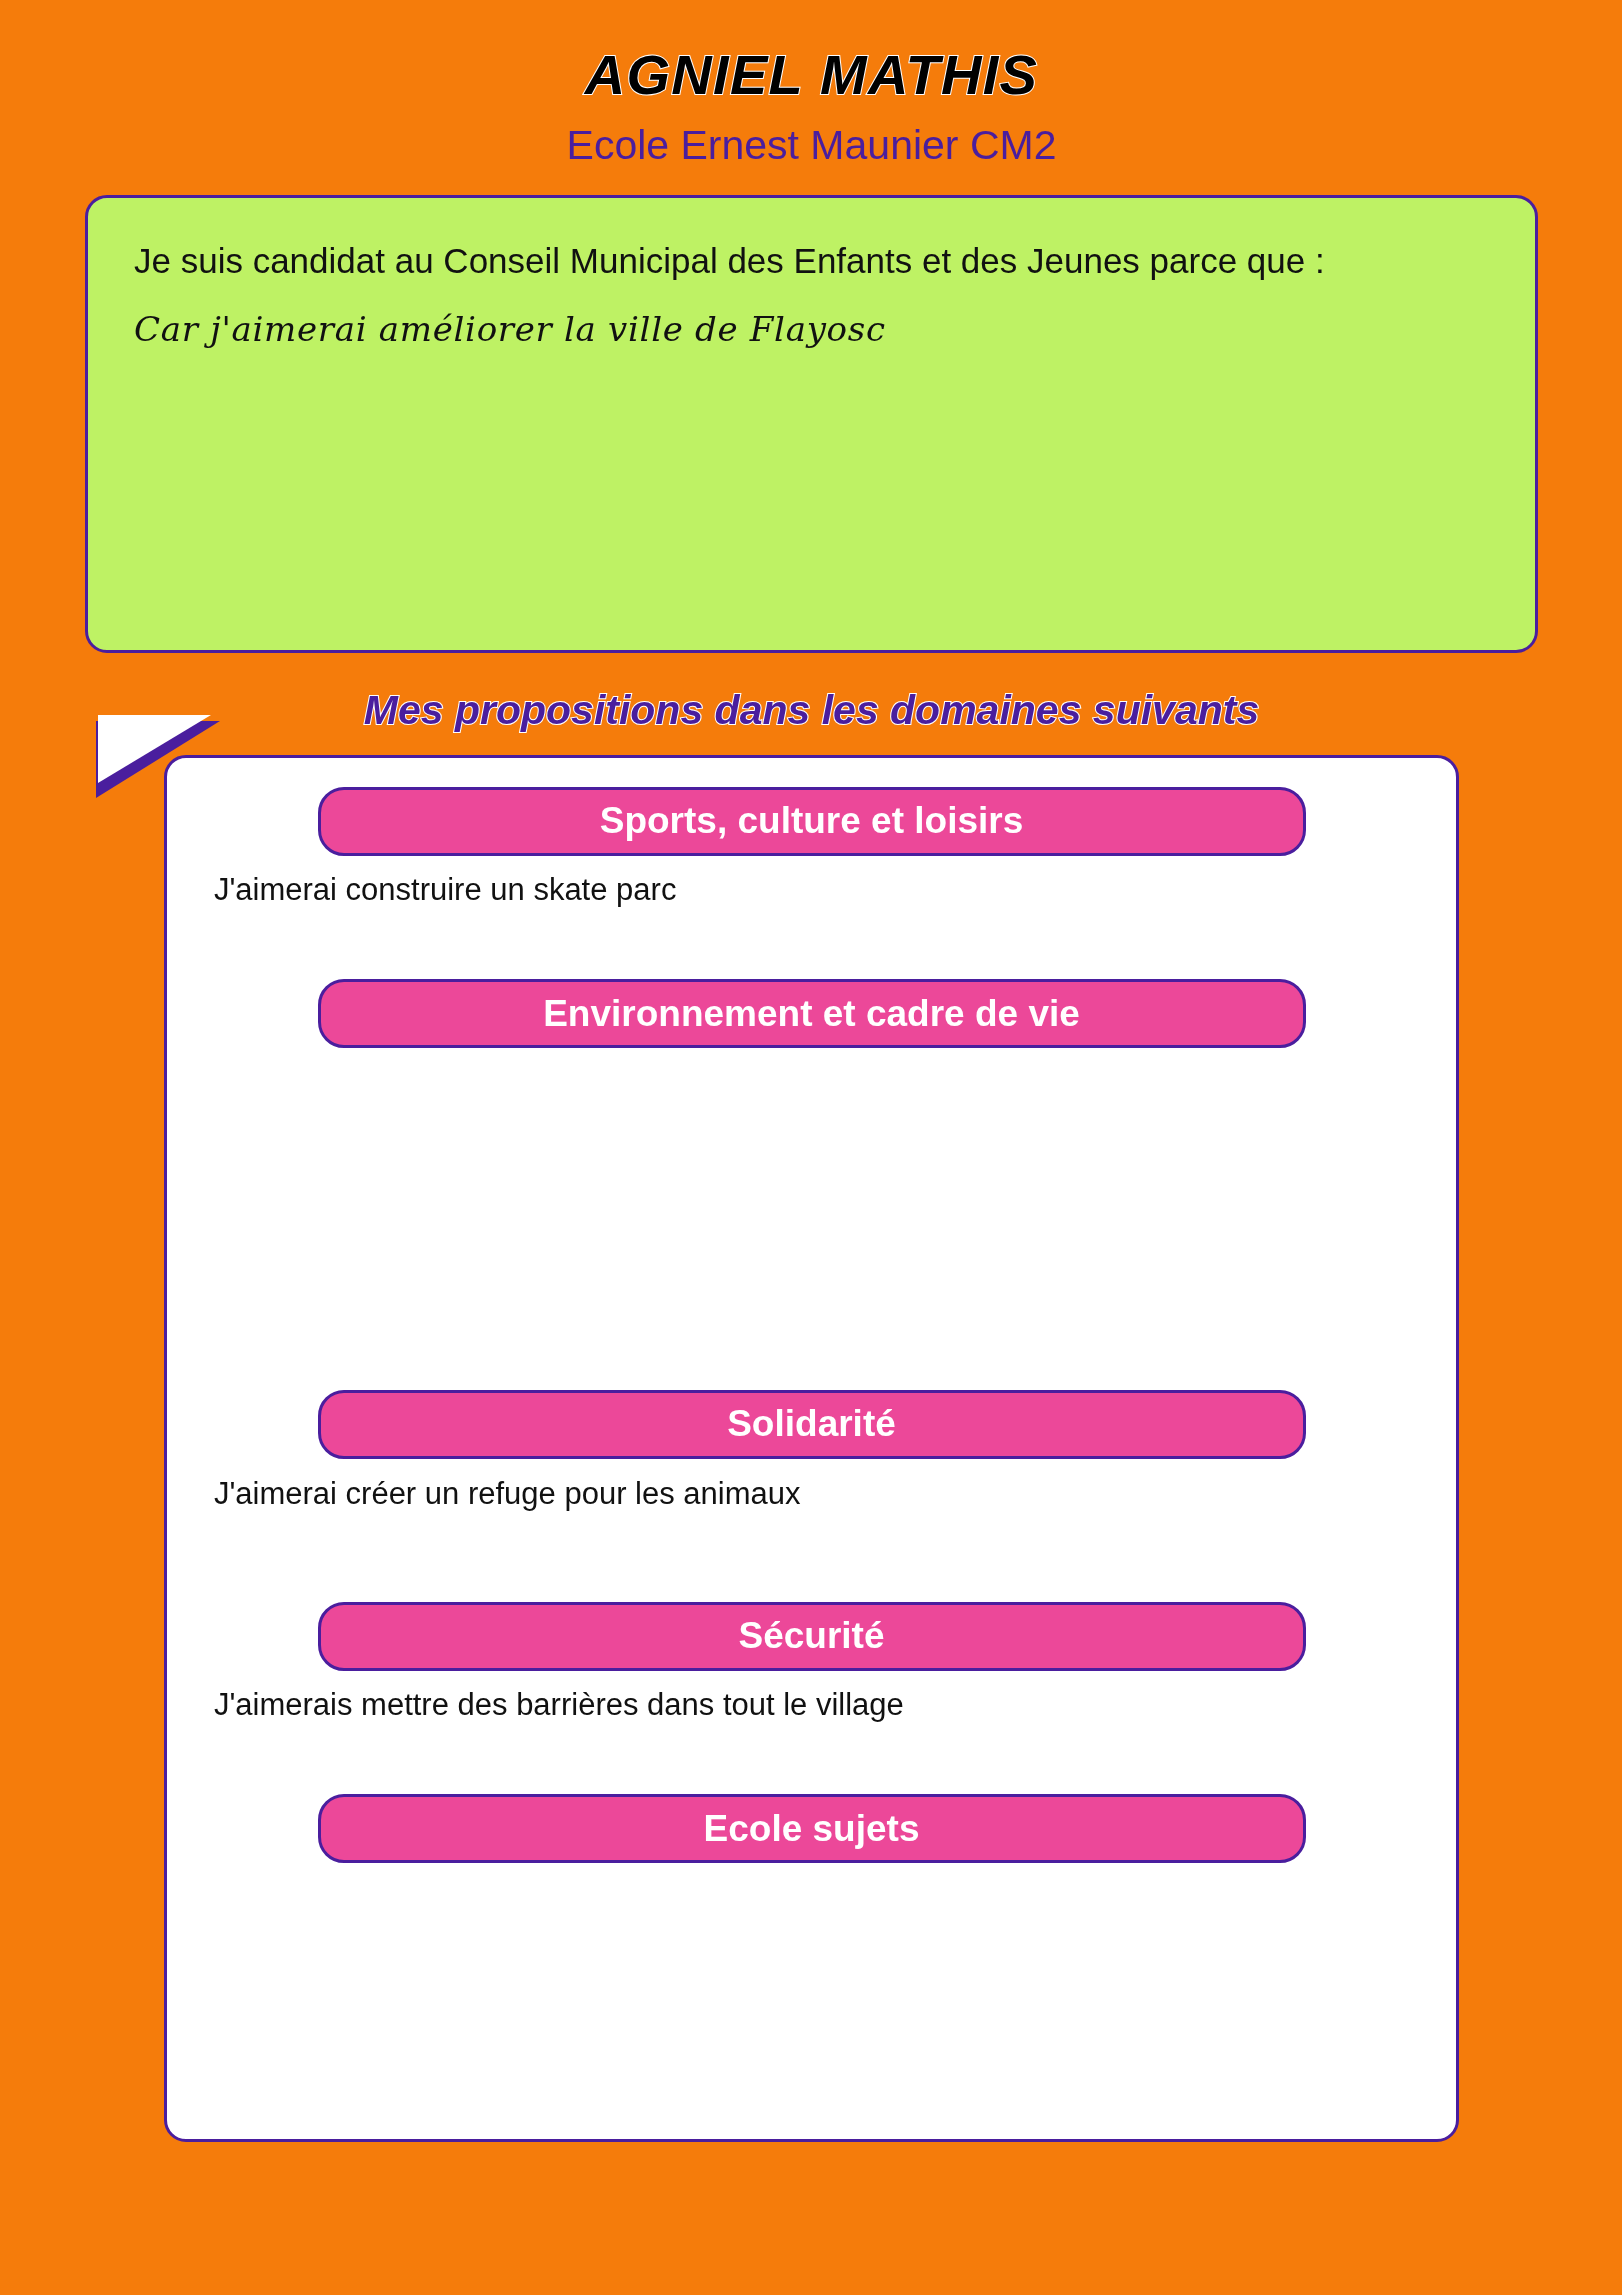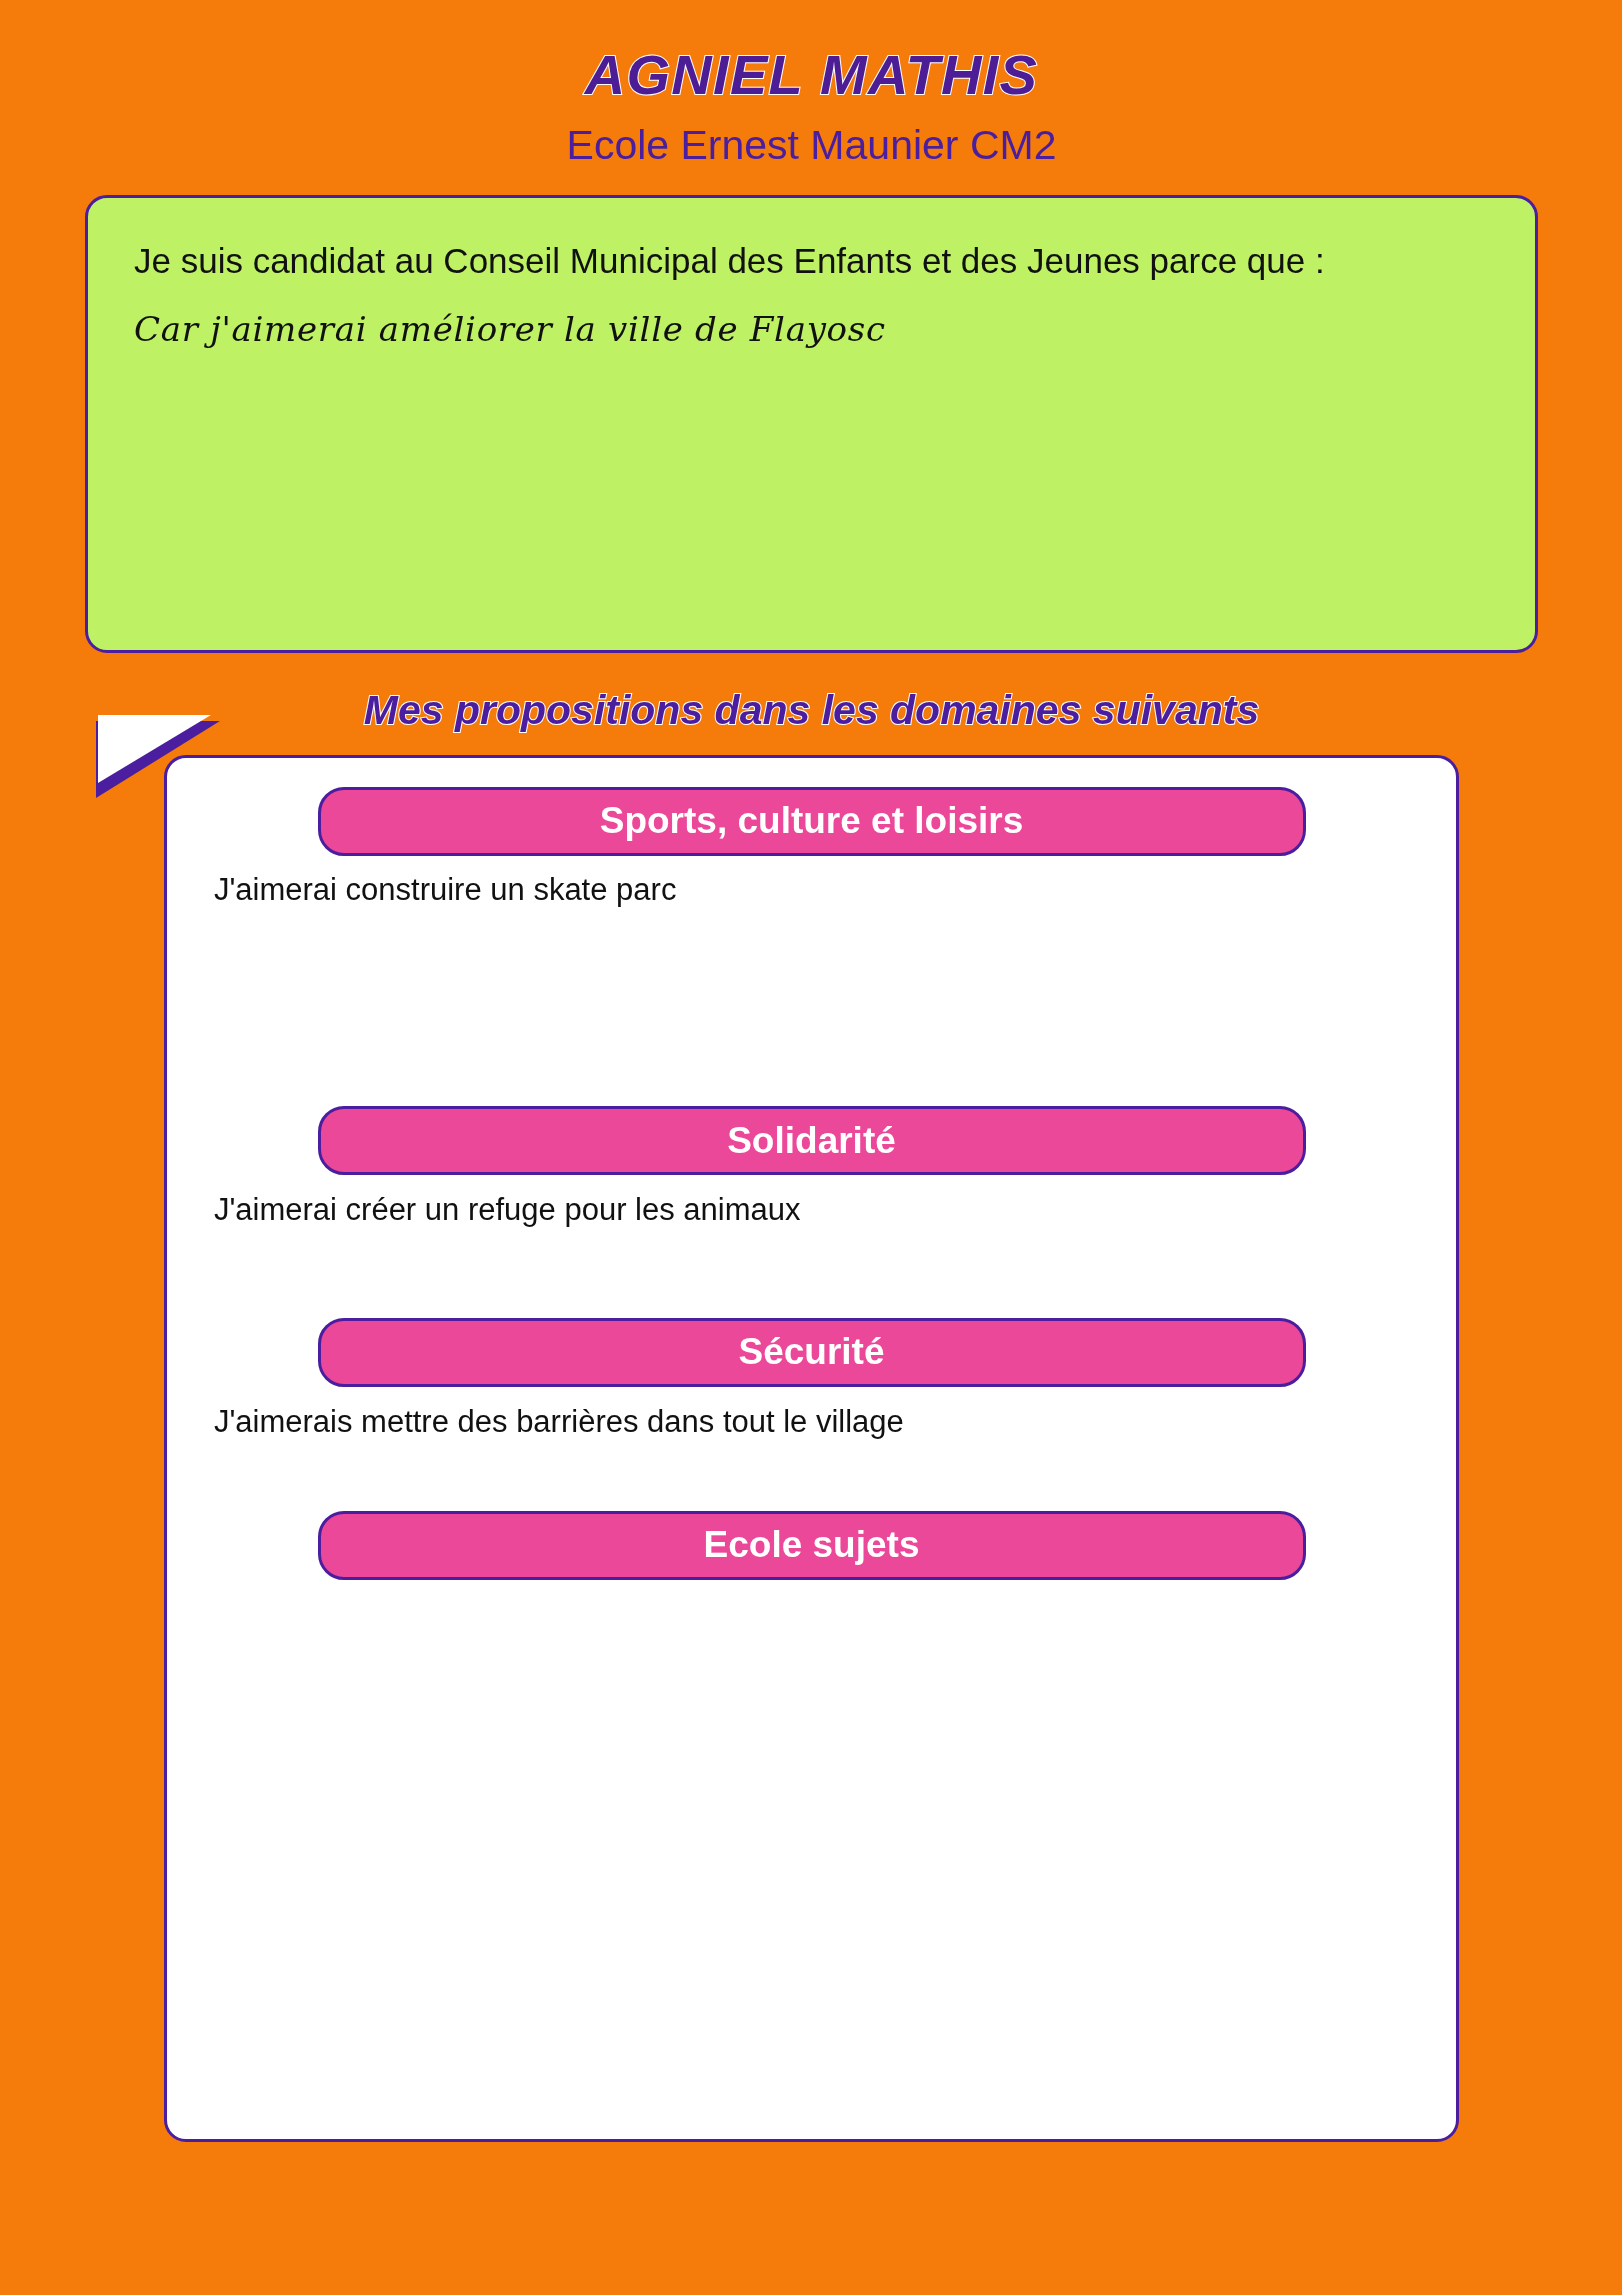--- a/index.html
+++ b/index.html
@@ -14,21 +14,21 @@
     overflow: hidden;
     position: relative;
   }
 
   
   .candidate-name {
     text-align: center;
     font-size: 56px;
     font-weight: bold;
     font-style: italic;
-    color: #4c1d95;
+    color: #000000;
     letter-spacing: 1.3px;
     margin: 47px 0 0 0;
     line-height: 1;
     -webkit-text-stroke: 2px #FFFFFF;
     paint-order: stroke fill;
     text-shadow: 0 0 0 #fff;
   }
   .school-line {
     text-align: center;
     font-size: 41px;
@@ -161,20 +161,24 @@
 
   <div class="section-title">Mes propositions dans les domaines suivants</div>
 
   <div class="card">
 
     <div class="block small">
       <div class="topic">Sports, culture et loisirs</div>
       <div class="answer">J'aimerai construire un skate parc</div>
     </div>
 
+    <div class="block tall">
+      <div class="topic">Environnement et cadre de vie</div>
+      <div class="answer"></div>
+    </div>
 
     <div class="block mid">
       <div class="answer"></div>
     </div>
 
     <div class="block mid">
       <div class="topic">Solidarité</div>
       <div class="answer">J'aimerai créer un refuge pour les animaux</div>
     </div>
 

